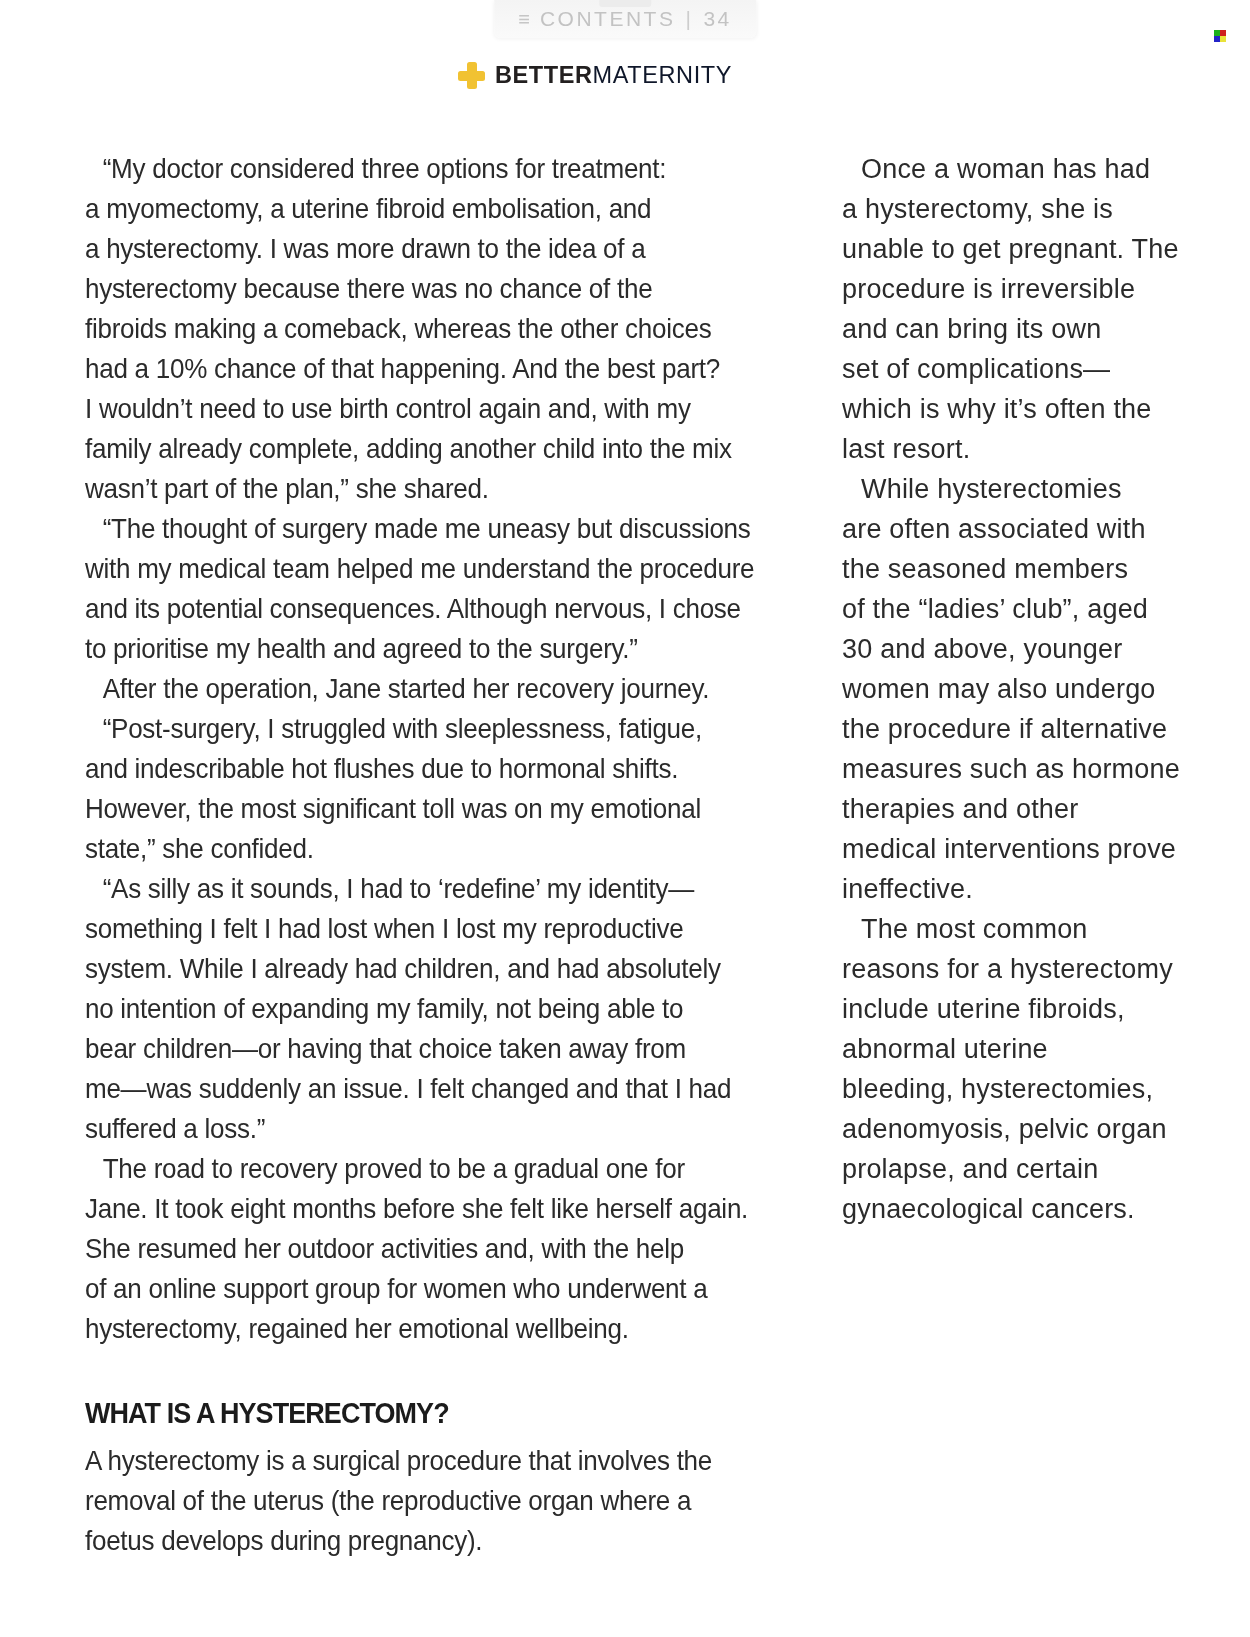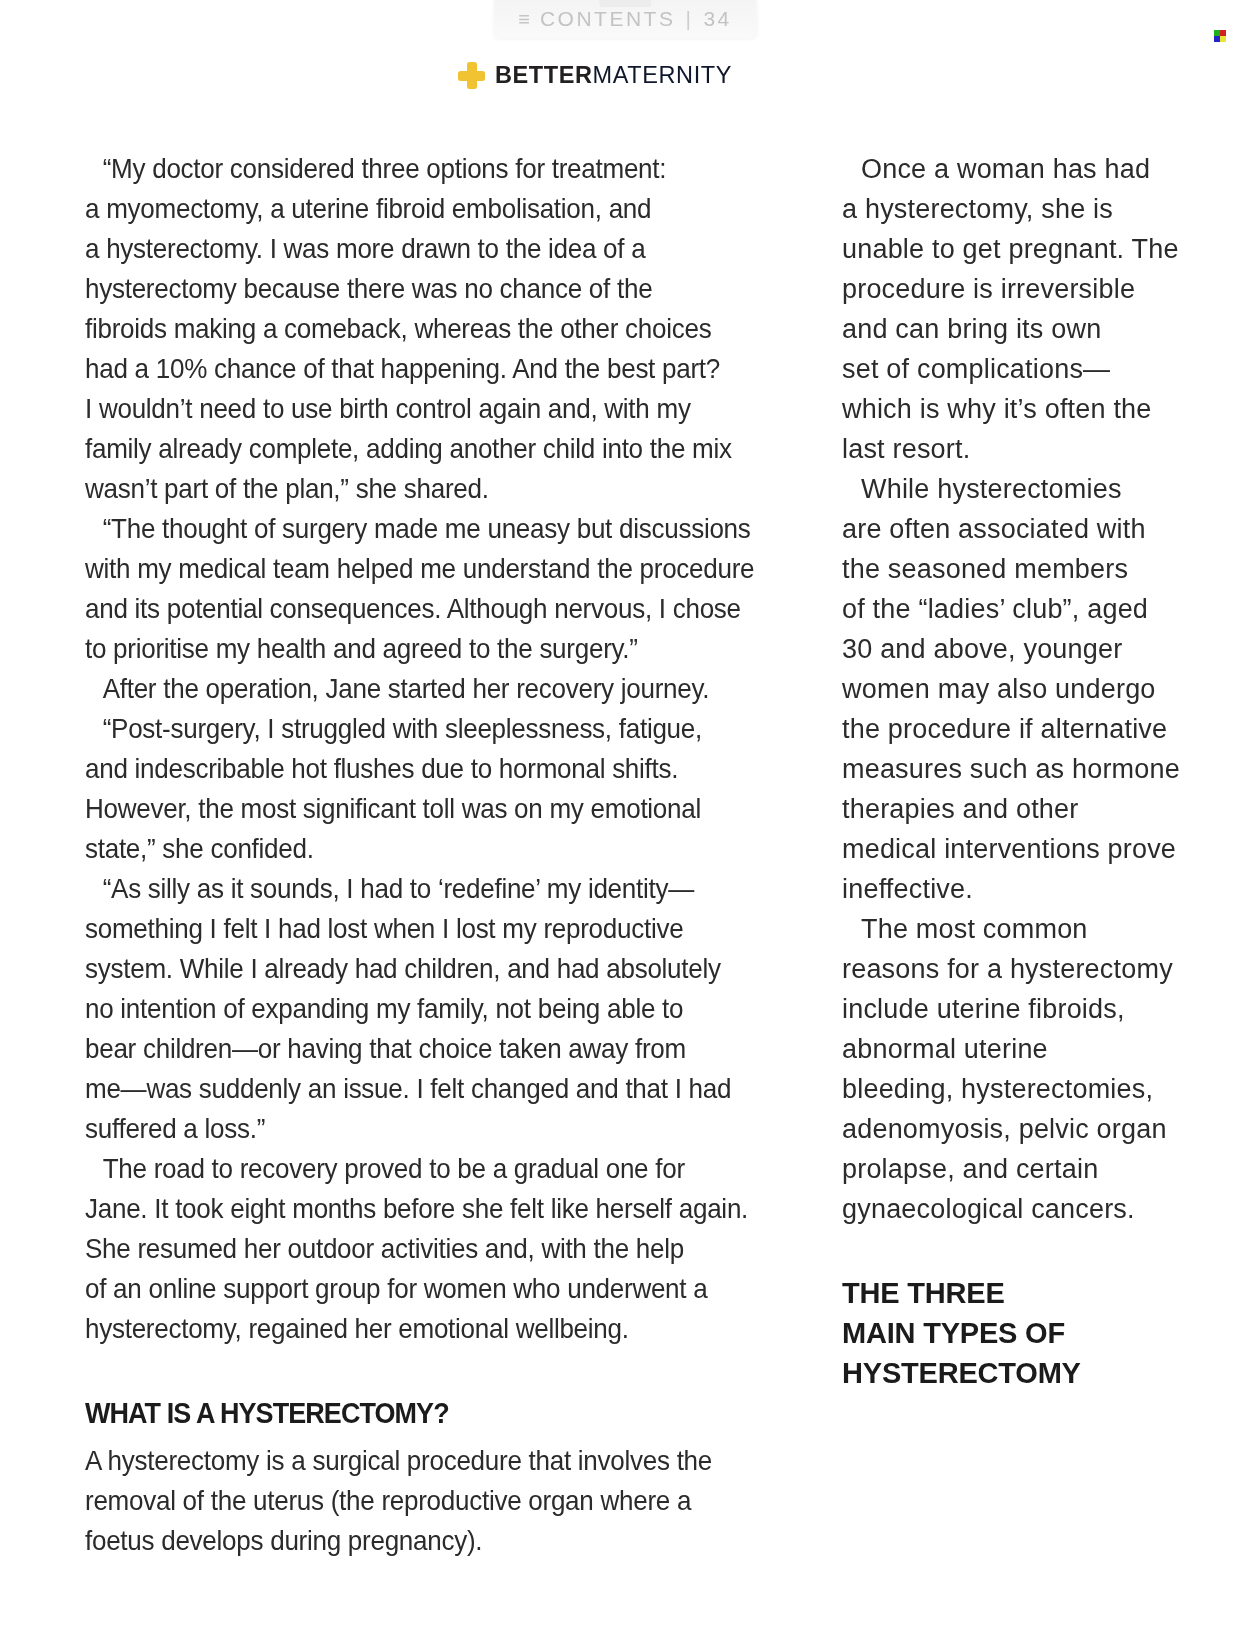--- a/index.html
+++ b/index.html
@@ -159,18 +159,15 @@
 medical interventions prove
 ineffective.</p>
     <p class="para indent">The most common
 reasons for a hysterectomy
 include uterine fibroids,
 abnormal uterine
 bleeding, hysterectomies,
 adenomyosis, pelvic organ
 prolapse, and certain
 gynaecological cancers.</p>
-    <h2 class="section-heading">THE THREE
-MAIN TYPES OF
-HYSTERECTOMY</h2>
   </div>
 
 </div>
 
 </body></html>

